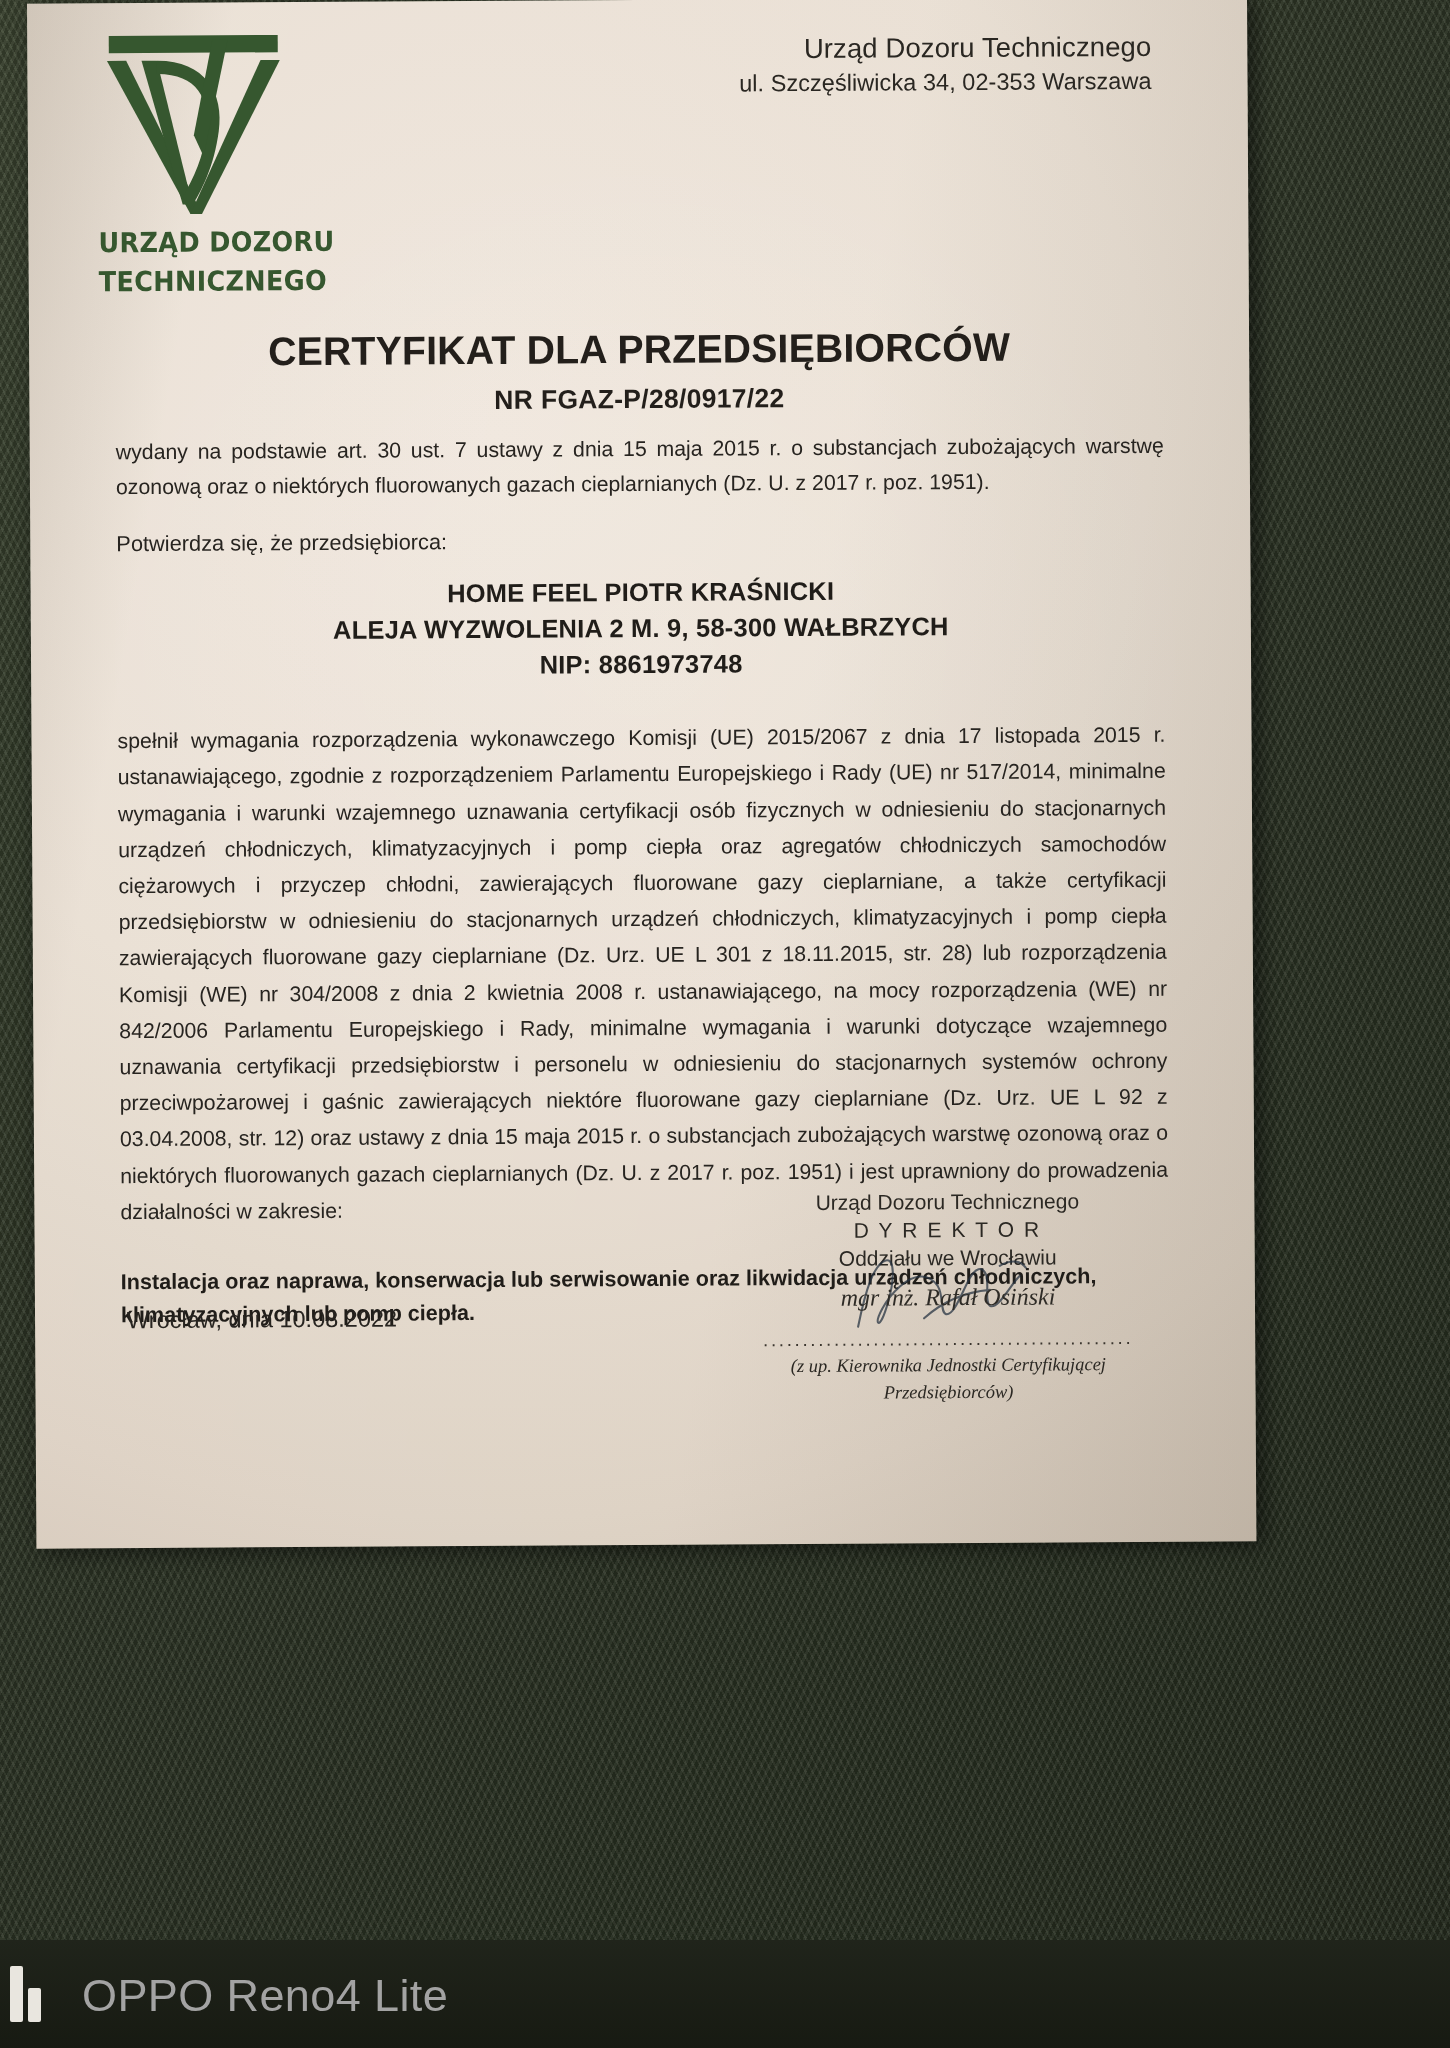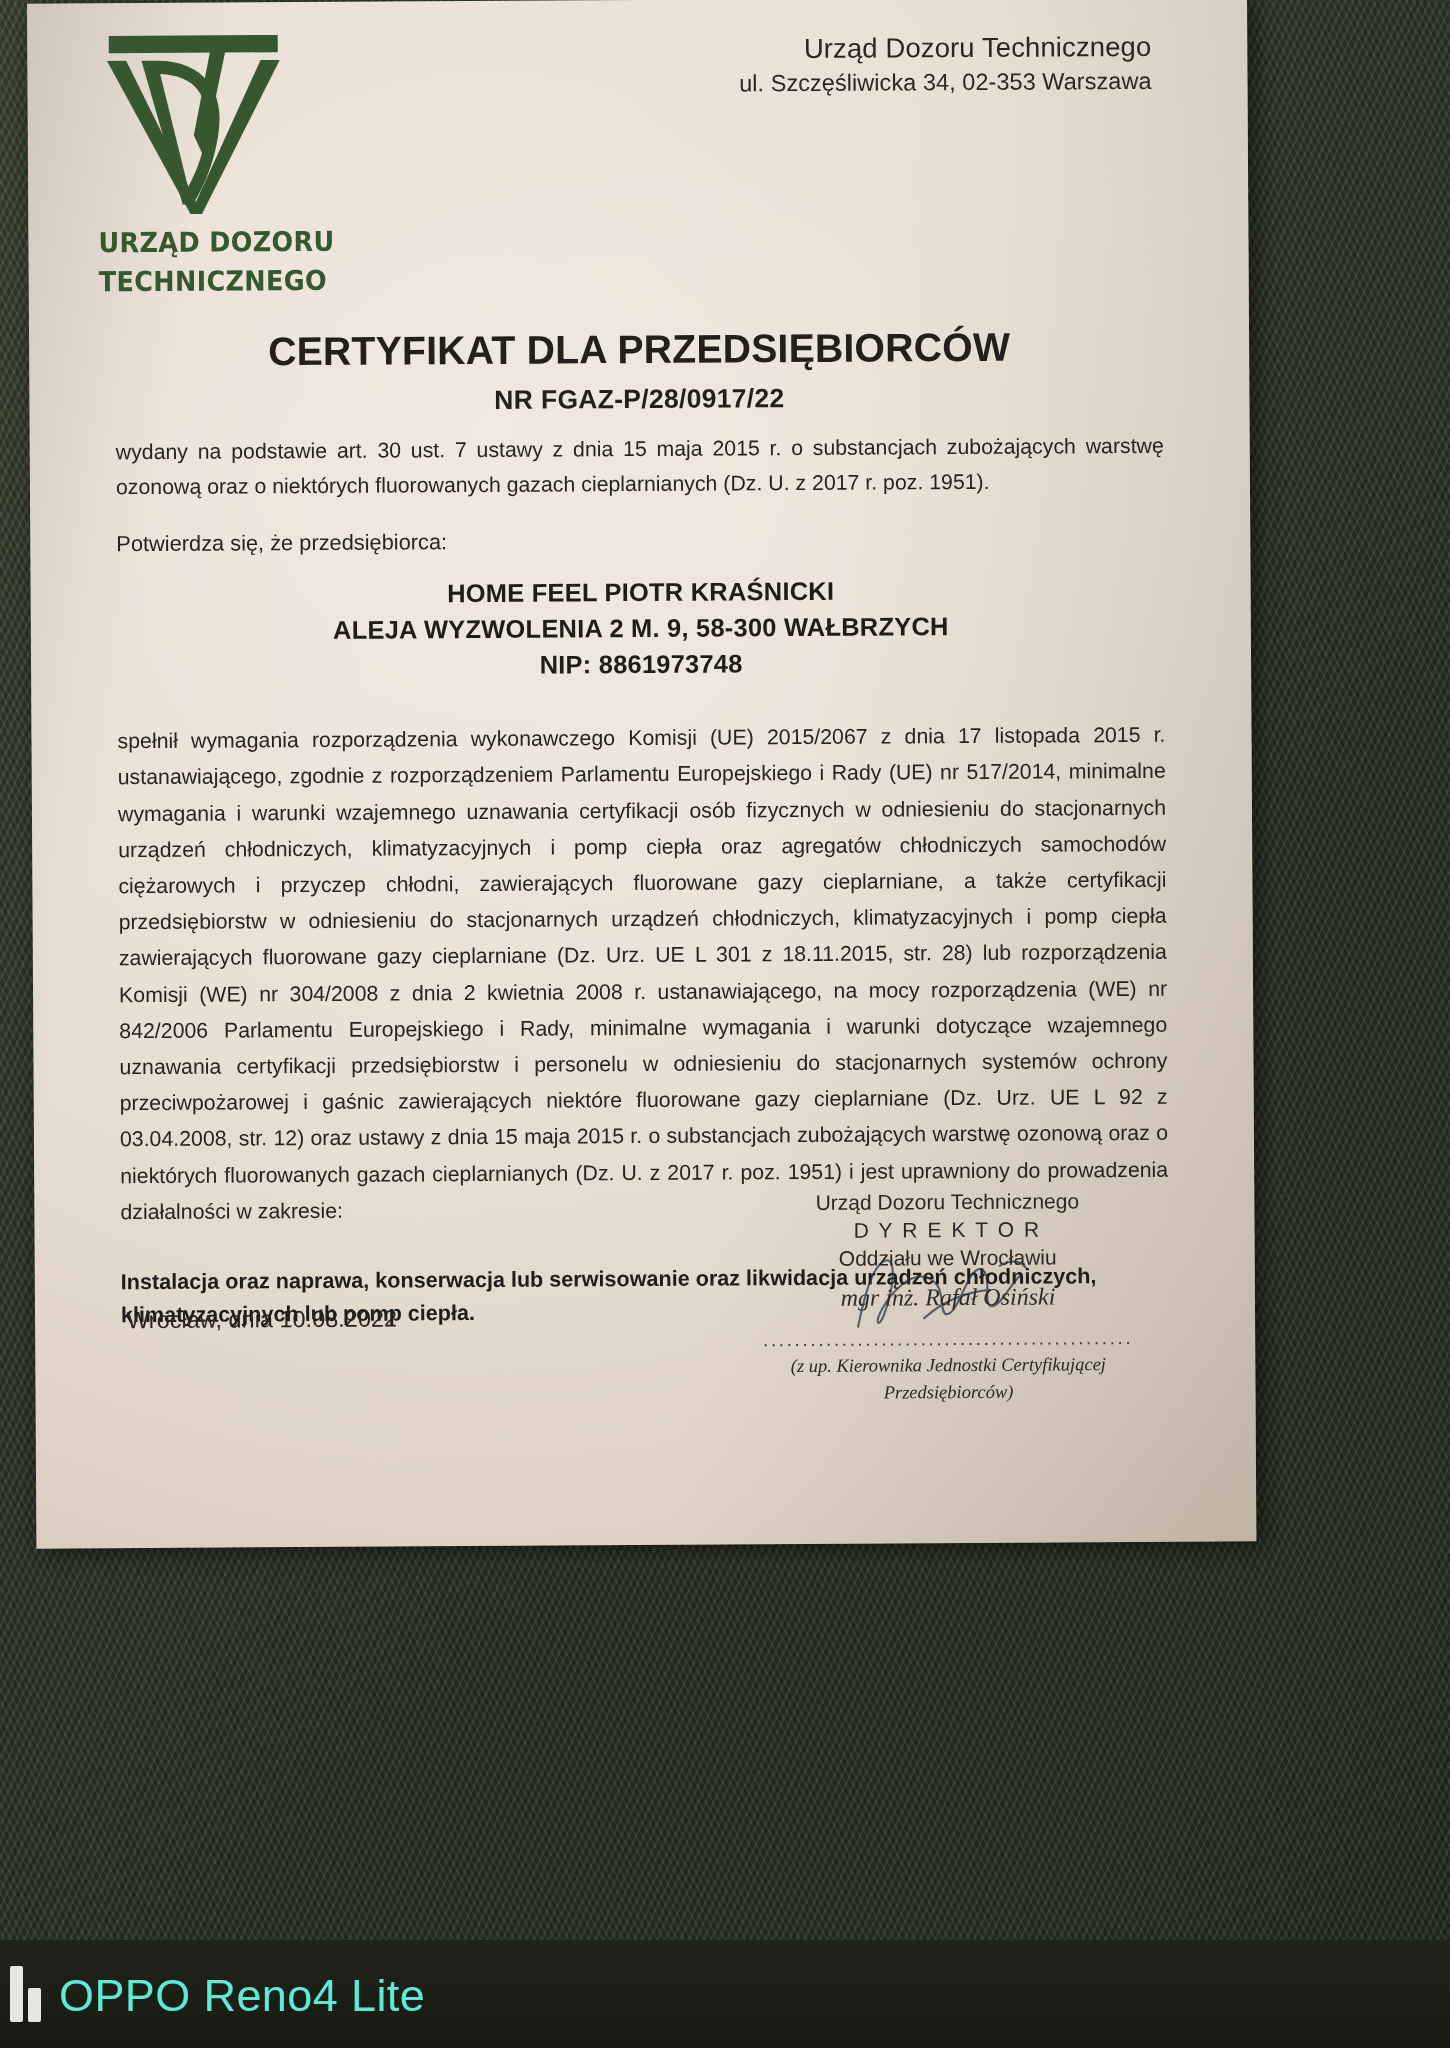--- a/index.html
+++ b/index.html
@@ -282,24 +282,25 @@
   }
   .wm-glyph i {
     display: block;
     width: 13px;
     background: #e9e6df;
     border-radius: 2px;
   }
   .wm-glyph i:nth-child(1) { height: 56px; }
   .wm-glyph i:nth-child(2) { height: 34px; }
   .wm-text {
-    color: #5eead4;
+    color: #a3a3a3;
     font-size: 45px;
     letter-spacing: 0.4px;
     font-family: "Liberation Sans", sans-serif;
+    margin-left: 23px;
   }
 
   
   .bottom-band {
     position: absolute;
     left: 0; right: 0; bottom: 0;
     height: 108px;
     background: linear-gradient(180deg, #20241b 0%, #171a12 100%);
     z-index: 4;
   }

